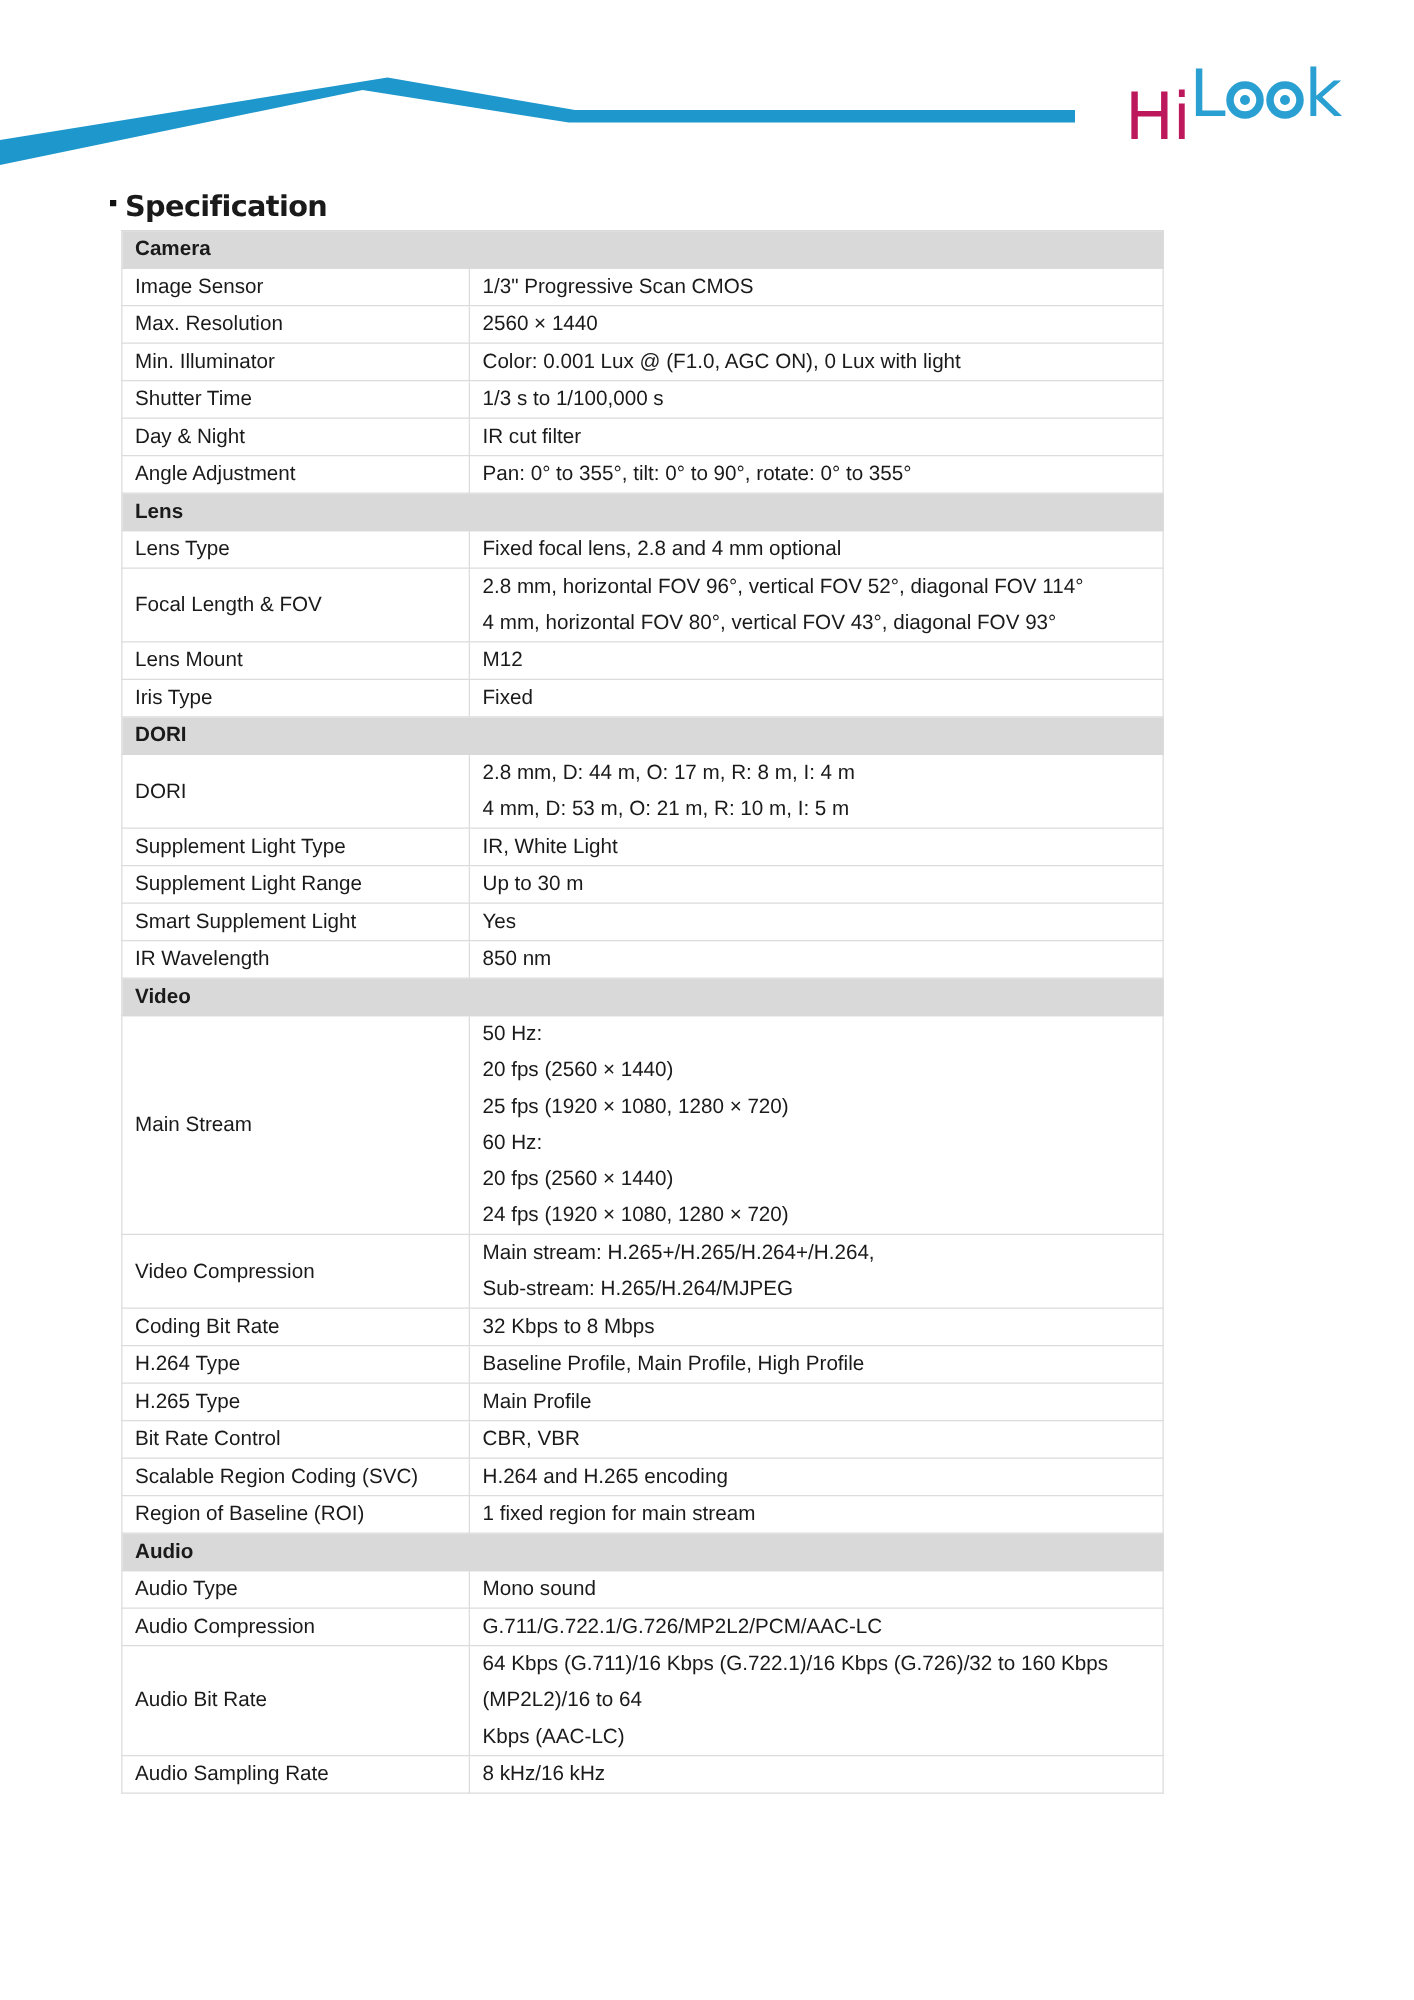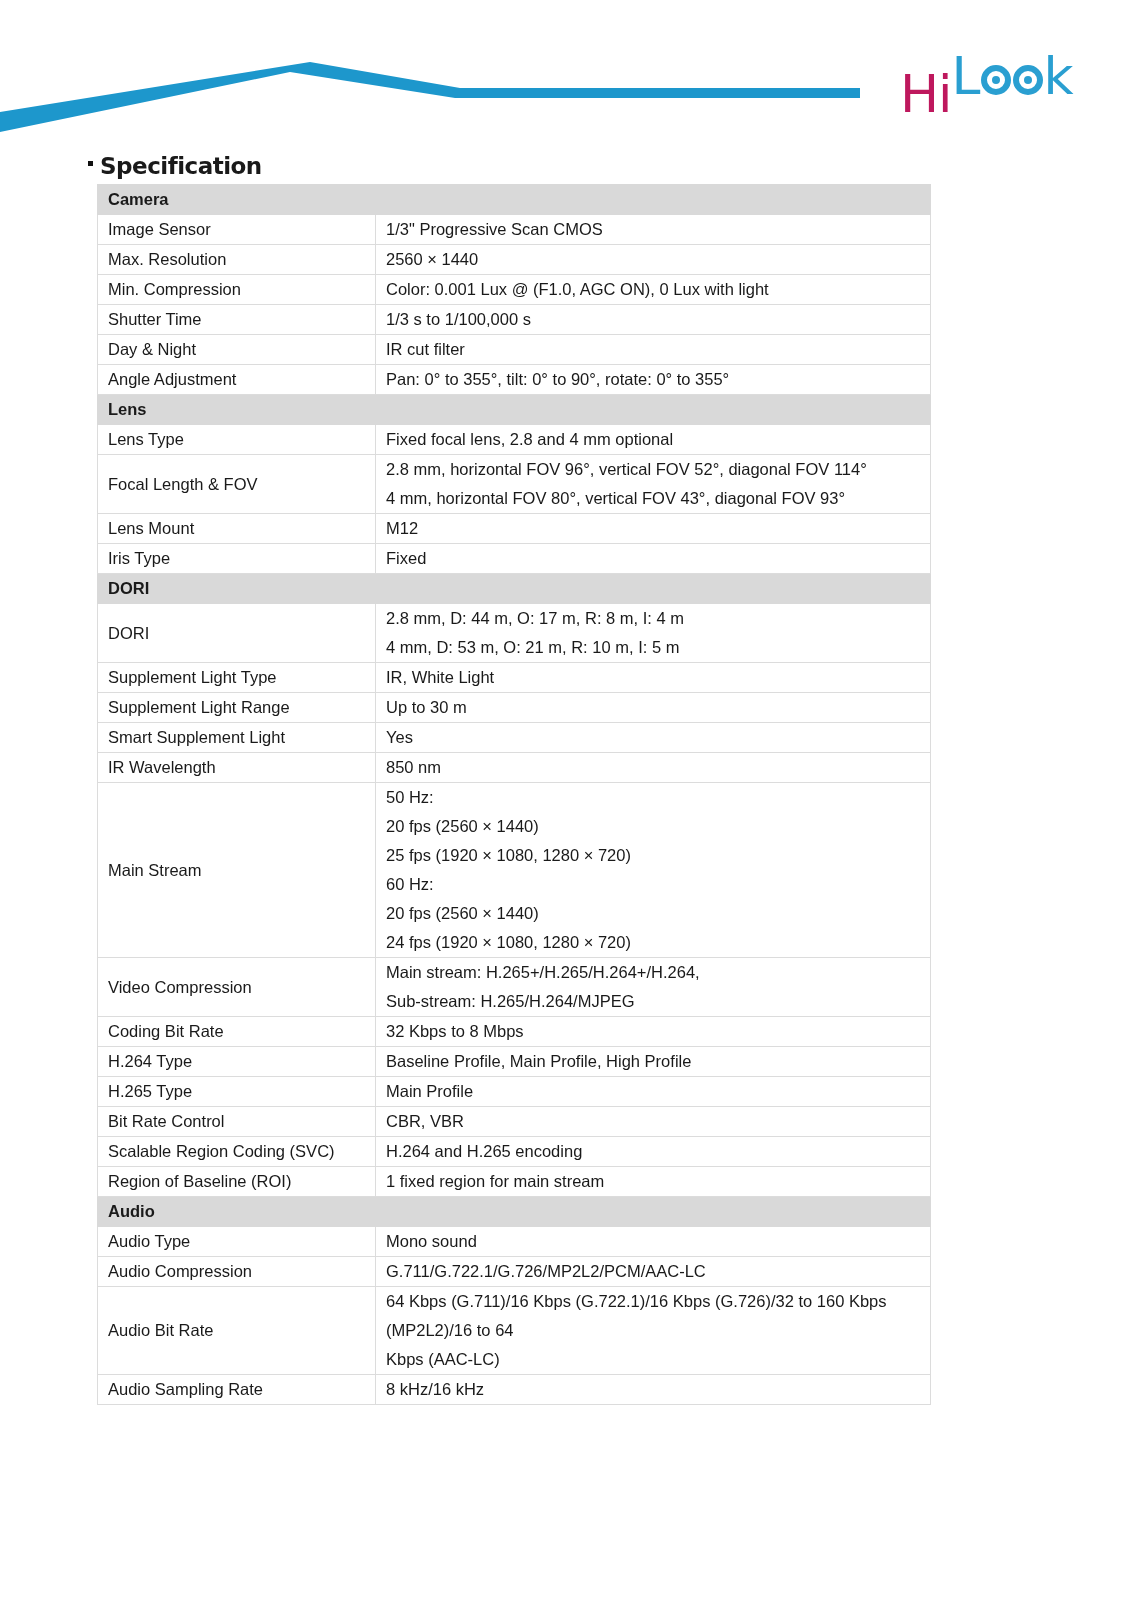--- a/index.html
+++ b/index.html
@@ -81,21 +81,21 @@
           <div>1/3" Progressive Scan CMOS</div>
         </td>
       </tr>
       <tr>
         <td>Max. Resolution</td>
         <td class="val">
           <div>2560 × 1440</div>
         </td>
       </tr>
       <tr>
-        <td>Min. Compression</td>
+        <td>Min. Illuminator</td>
         <td class="val">
           <div>Color: 0.001 Lux @ (F1.0, AGC ON), 0 Lux with light</div>
         </td>
       </tr>
       <tr>
         <td>Shutter Time</td>
         <td class="val">
           <div>1/3 s to 1/100,000 s</div>
         </td>
       </tr>
@@ -165,20 +165,23 @@
         <td>Smart Supplement Light</td>
         <td class="val">
           <div>Yes</div>
         </td>
       </tr>
       <tr>
         <td>IR Wavelength</td>
         <td class="val">
           <div>850 nm</div>
         </td>
+      </tr>
+      <tr class="group">
+        <td colspan="2">Video</td>
       </tr>
       <tr>
         <td>Main Stream</td>
         <td class="val">
           <div>50 Hz:</div>
           <div>20 fps (2560 × 1440)</div>
           <div>25 fps (1920 × 1080, 1280 × 720)</div>
           <div>60 Hz:</div>
           <div>20 fps (2560 × 1440)</div>
           <div>24 fps (1920 × 1080, 1280 × 720)</div>

